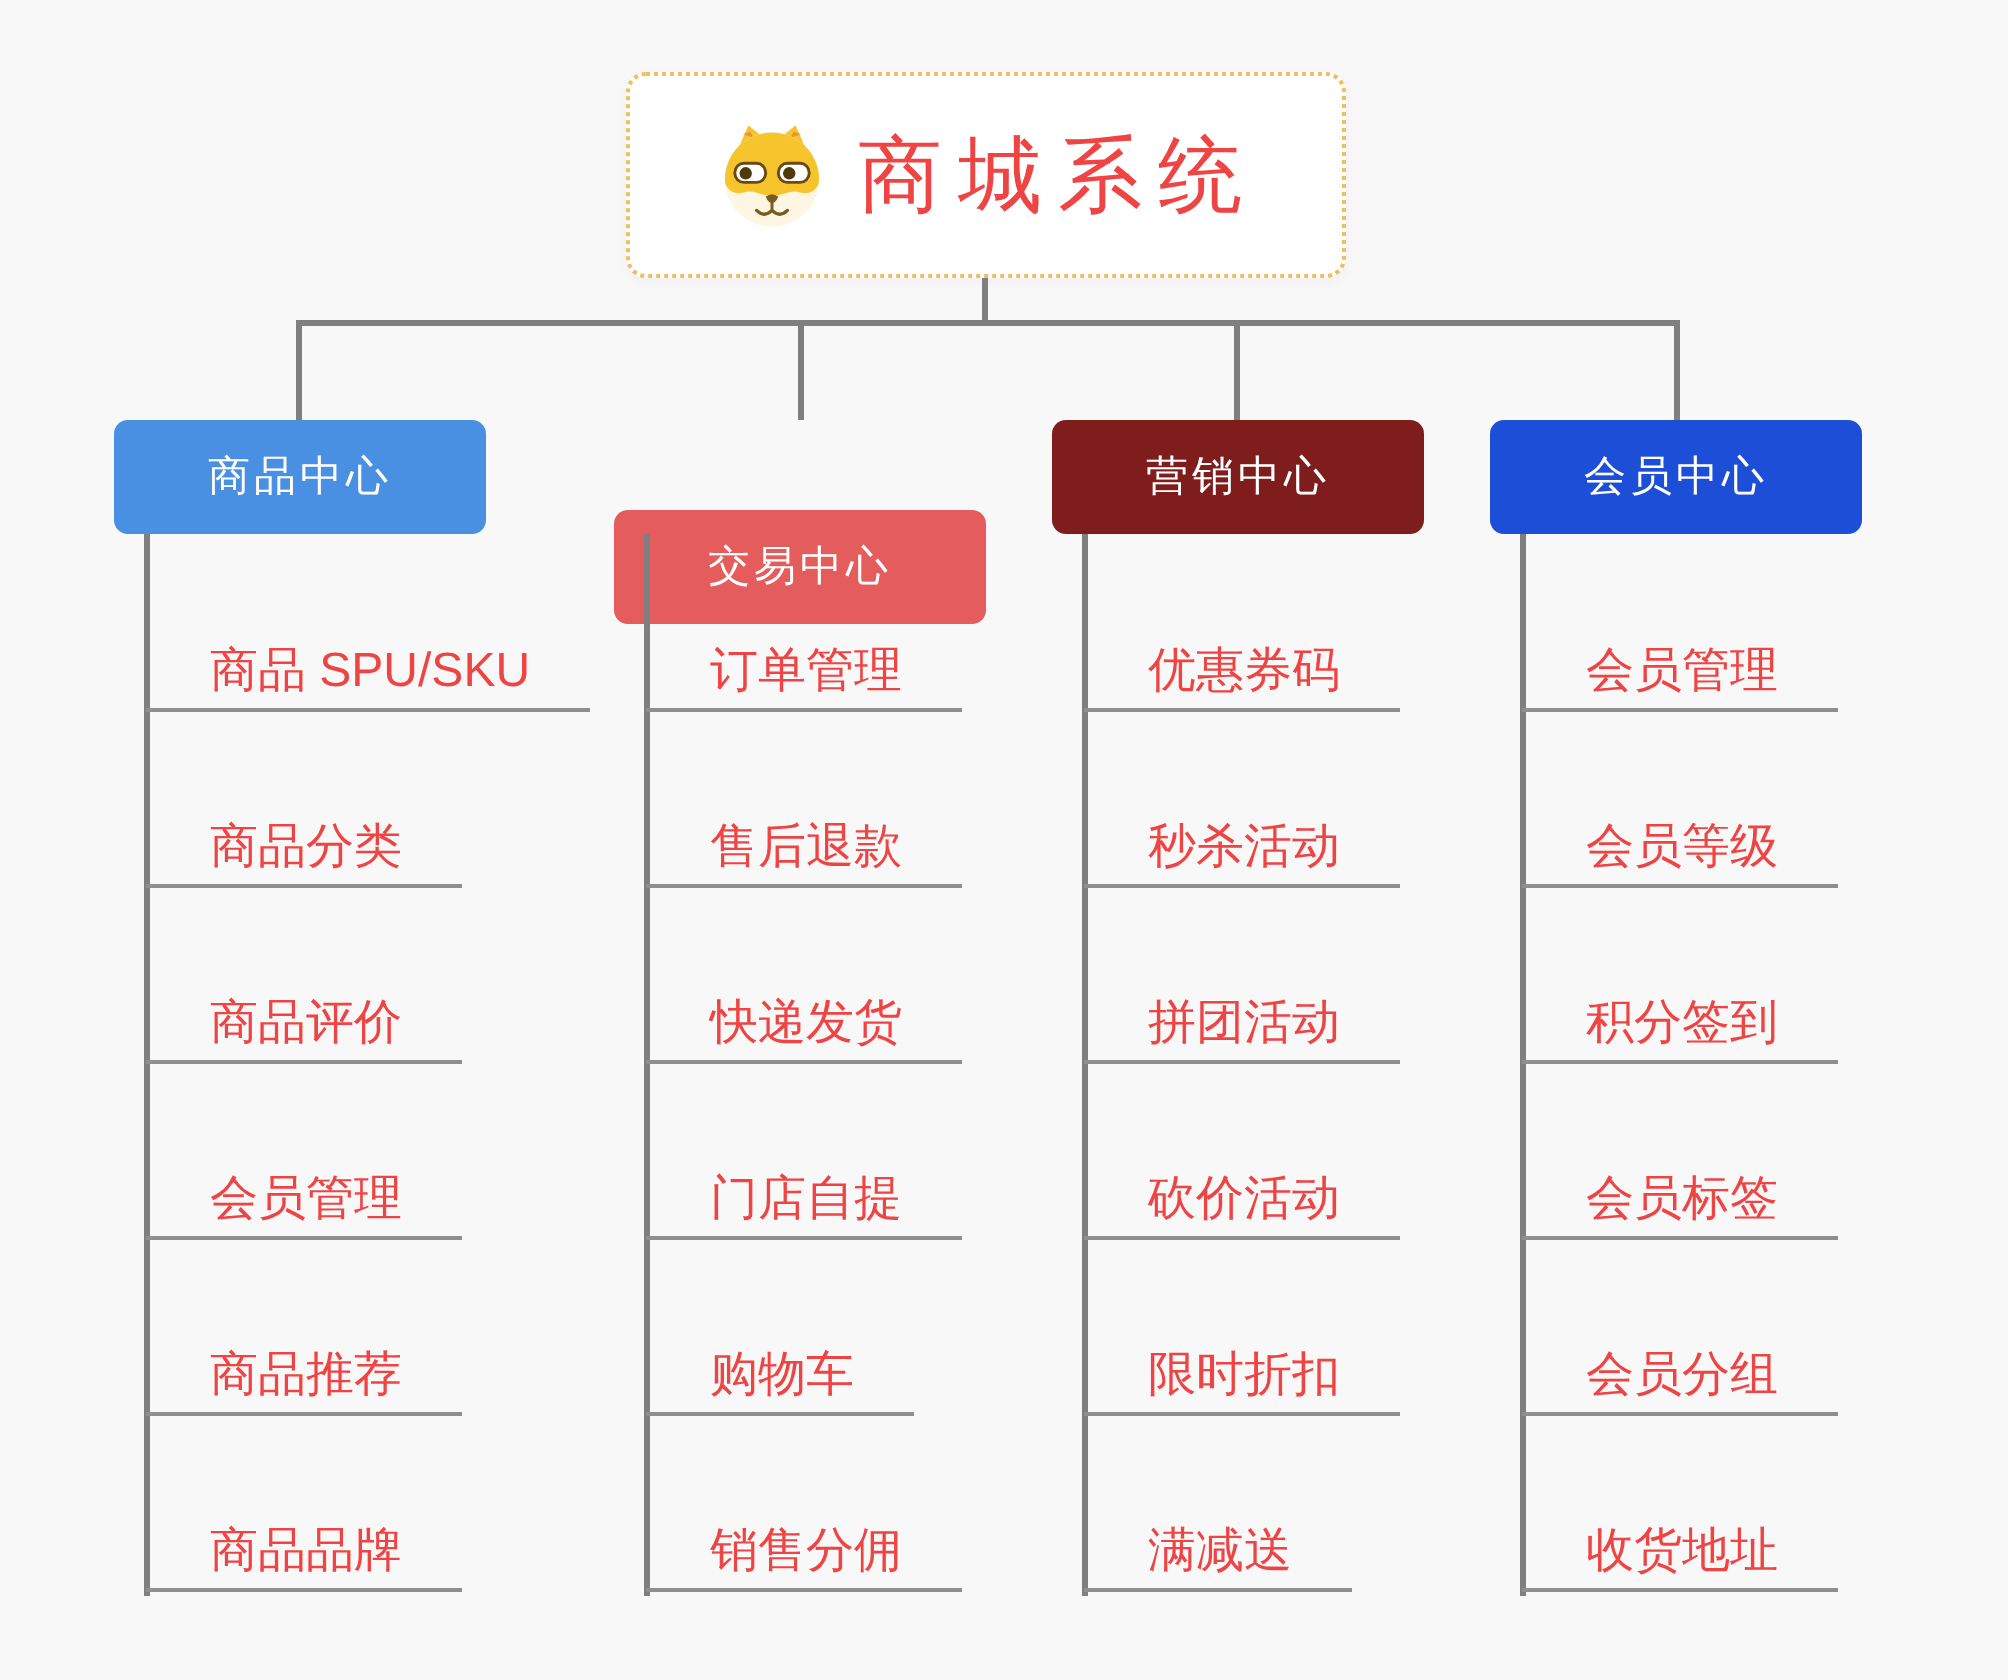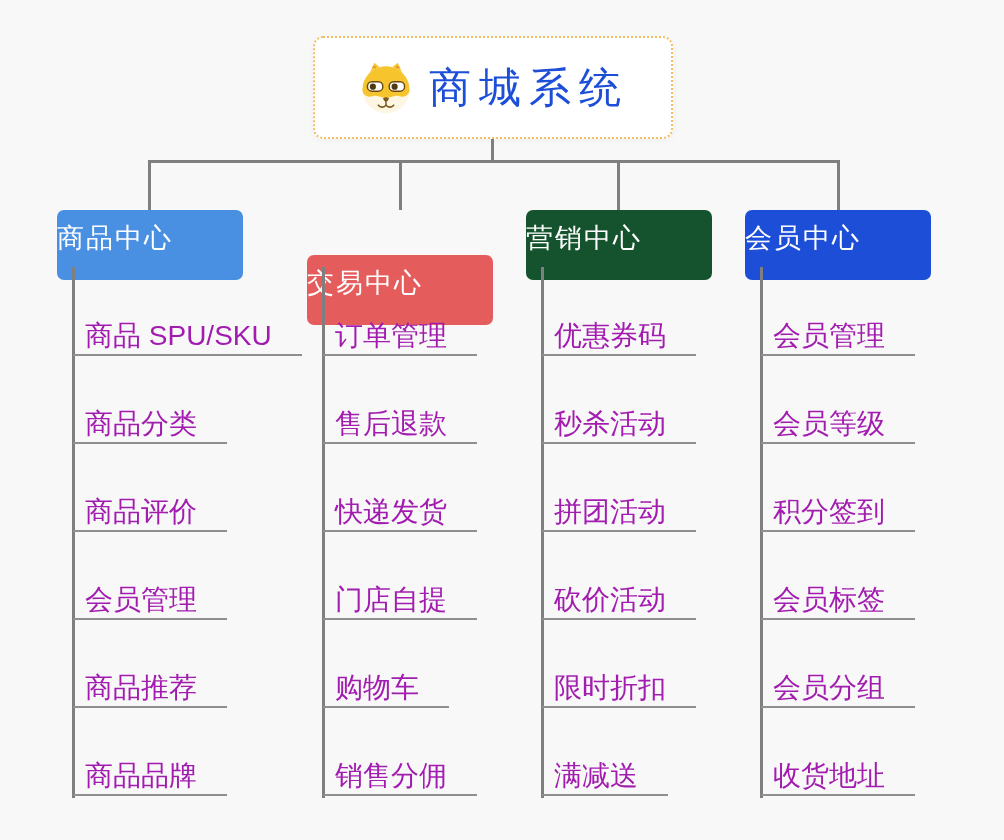--- a/index.html
+++ b/index.html
@@ -14,58 +14,58 @@
   
   .root-node{
     position:absolute;left:313px;top:36px;width:360px;height:103px;
     background:#ffffff;border:2px dotted #F3BC5C;border-radius:10px;
     box-sizing:border-box;
     display:flex;align-items:center;justify-content:center;gap:12px;
     box-shadow:0 2px 6px rgba(0,0,0,0.04);
     cursor:pointer;
   }
   .root-title{
-    color:#1d4ed8;font-size:42px;letter-spacing:8px;line-height:1;
+    color:#ef4444;font-size:42px;letter-spacing:8px;line-height:1;
     margin-left:2px;white-space:nowrap;
   }
   .dog{width:58px;height:58px;display:block;flex:0 0 auto;}
 
   
   .line{position:absolute;background:#7f7f7f;}
   .root-vert{left:491px;top:139px;width:3px;height:23px;}
   .horiz{left:148px;top:160px;width:692px;height:3px;}
   .drop{top:162px;width:3px;height:48px;}
   .drop.d1{left:148px;}
   .drop.d2{left:399px;}
   .drop.d3{left:617px;}
   .drop.d4{left:837px;}
 
   
   .branch{
-    position:absolute;top:210px;width:186px;height:70px;
-    border-radius:7px;color:#ffffff;font-size:27px;
-    line-height:57px;text-align:left;letter-spacing:2px;
+    position:absolute;top:210px;width:186px;height:57px;
+    border-radius:7px;color:#ffffff;font-size:21px;
+    line-height:57px;text-align:center;letter-spacing:2px;
     cursor:pointer;white-space:nowrap;
   }
   .b1{left:57px;}
   .b2{left:307px;margin-top:45px;}
   .b3{left:526px;}
   .b4{left:745px;}
 
   
   .col{position:absolute;top:0;width:240px;height:840px;}
   .c1{left:72px;}
   .c2{left:322px;}
   .c3{left:541px;}
   .c4{left:760px;}
   .trunk{position:absolute;left:0;top:267px;width:3px;height:531px;background:#7f7f7f;}
   .leaf{
     position:absolute;left:1px;
-    font-size:28px;color:#a21caf;line-height:28px;
-    padding:0 30px 4px 12px;
+    font-size:24px;color:#ef4444;line-height:28px;
+    padding:0 30px 4px 32px;
     border-bottom:2px solid #8f8f8f;
     white-space:nowrap;cursor:pointer;
   }
   .col > .leaf:nth-child(2){top:322px;}
   .col > .leaf:nth-child(3){top:410px;}
   .col > .leaf:nth-child(4){top:498px;}
   .col > .leaf:nth-child(5){top:586px;}
   .col > .leaf:nth-child(6){top:674px;}
   .col > .leaf:nth-child(7){top:762px;}
 </style>
@@ -97,21 +97,21 @@
 
   <div class="line root-vert"></div>
   <div class="line horiz"></div>
   <div class="line drop d1"></div>
   <div class="line drop d2"></div>
   <div class="line drop d3"></div>
   <div class="line drop d4"></div>
 
   <div class="branch b1" style="background-color: rgb(74, 144, 226);">商品中心</div>
   <div class="branch b2" style="background-color: rgb(228, 92, 92);">交易中心</div>
-  <div class="branch b3" style="background-color: #14532d;">营销中心</div>
+  <div class="branch b3" style="background-color: #7f1d1d;">营销中心</div>
   <div class="branch b4" style="background-color: #1d4ed8;">会员中心</div>
 
   <div class="col c1">
     <div class="trunk"></div>
     <div class="leaf">商品 SPU/SKU</div>
     <div class="leaf">商品分类</div>
     <div class="leaf">商品评价</div>
     <div class="leaf">会员管理</div>
     <div class="leaf">商品推荐</div>
     <div class="leaf">商品品牌</div>

